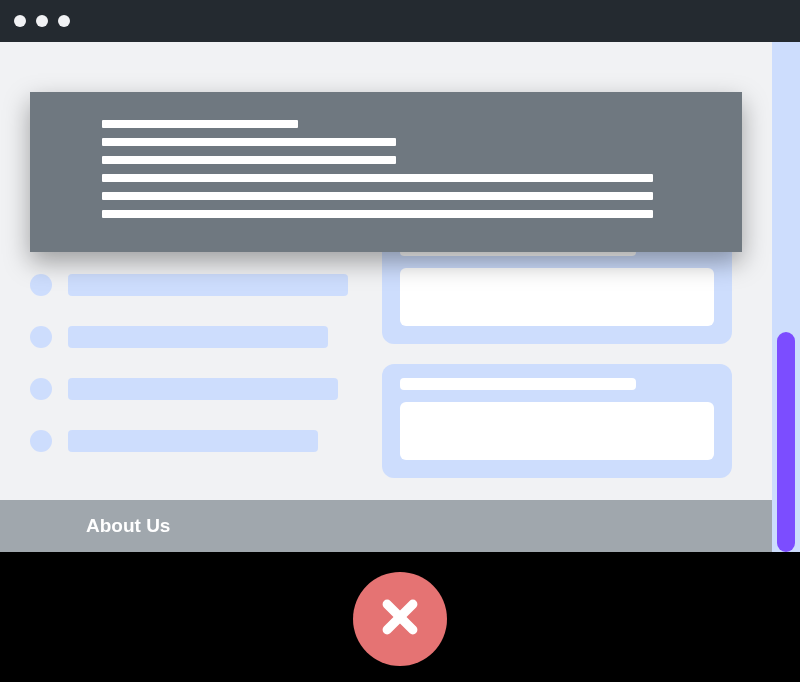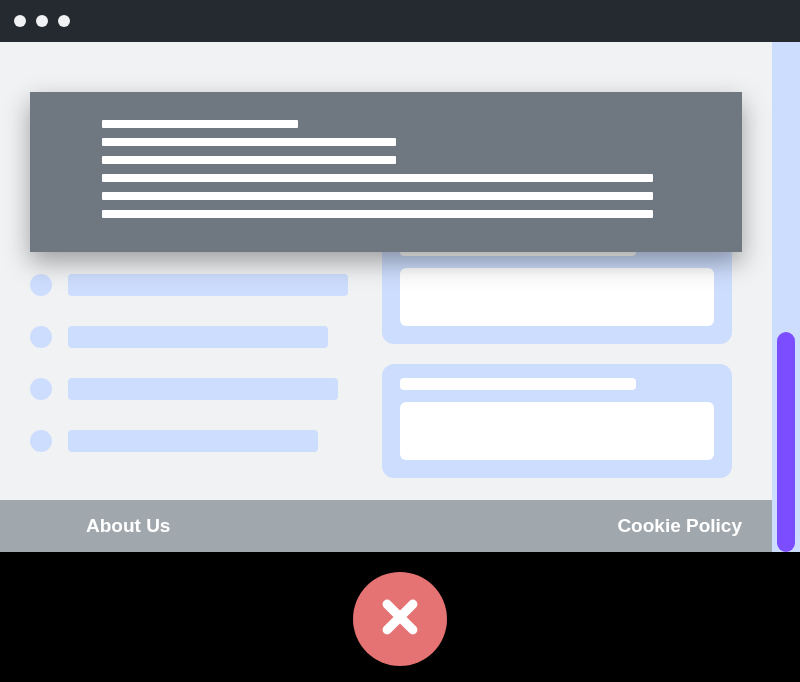--- a/index.html
+++ b/index.html
@@ -213,21 +213,20 @@
       <div class="hero-line" style="width:32%"></div>
       <div class="hero-line" style="width:48%"></div>
       <div class="hero-line" style="width:48%"></div>
       <div class="hero-line" style="width:90%"></div>
       <div class="hero-line" style="width:90%"></div>
       <div class="hero-line" style="width:90%"></div>
     </div>
 
     <div class="footer-bar">
       <span class="footer-link first">About Us</span>
-      <span class="footer-link">Cookie Policy</span>
     </div>
 
   </div>
 </div>
 
 <div class="error-badge">
   <span>
     <svg viewBox="0 0 24 24" fill="none" stroke="#fff" stroke-width="5" stroke-linecap="round">
       <line x1="5" y1="5" x2="19" y2="19"></line>
       <line x1="19" y1="5" x2="5" y2="19"></line>

